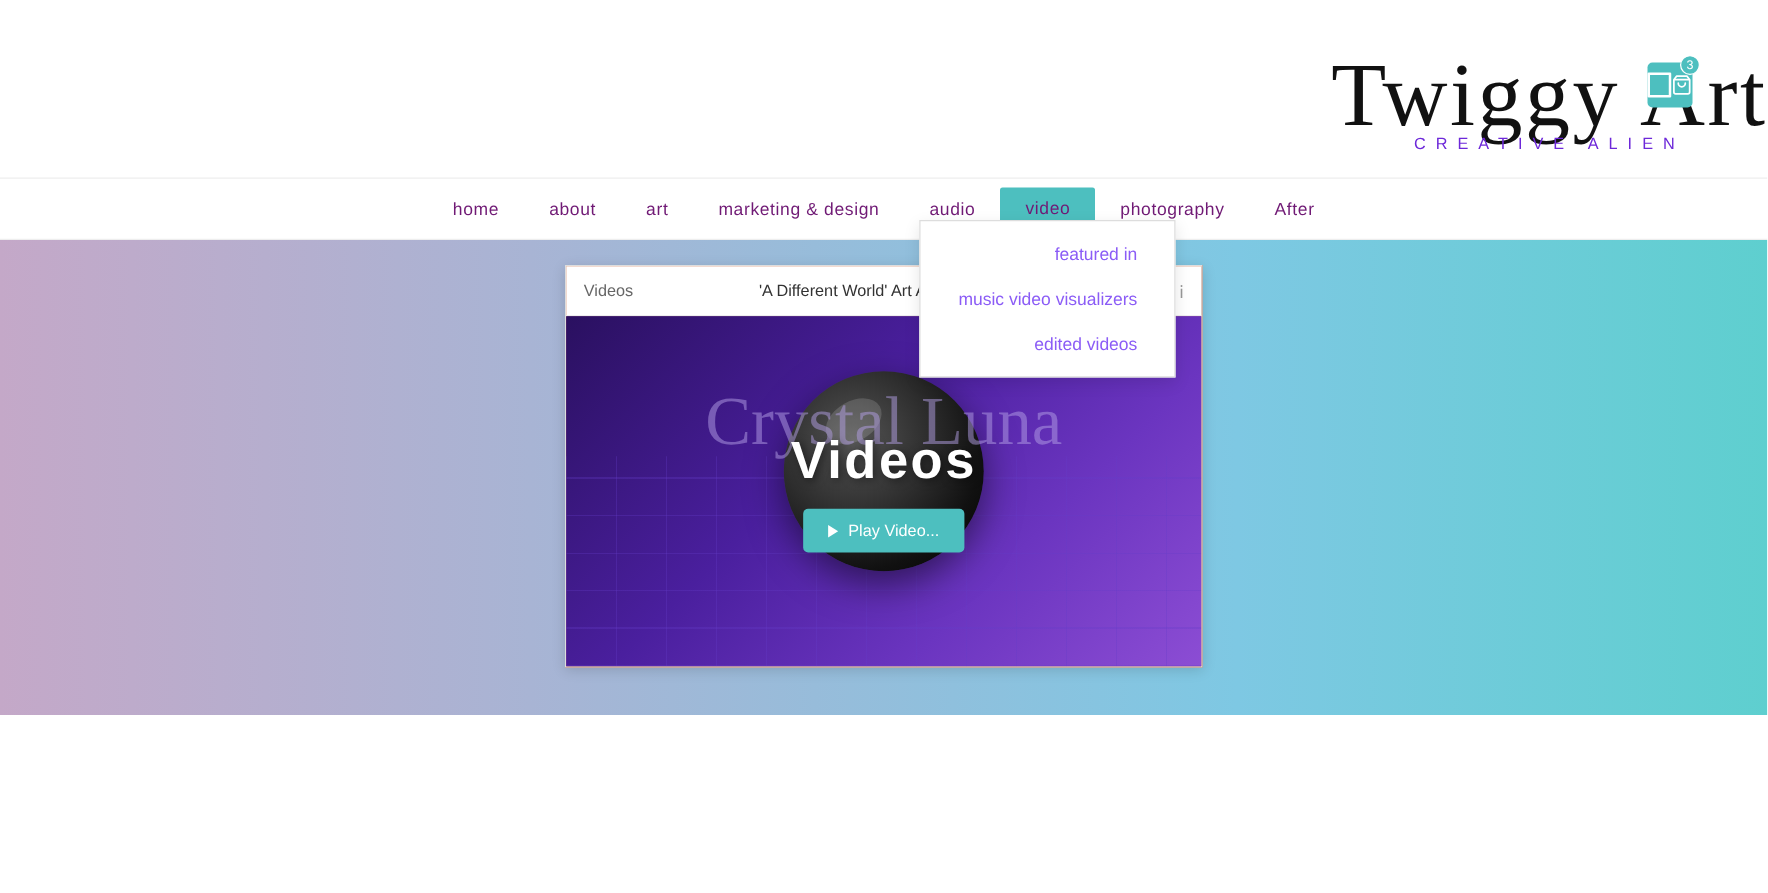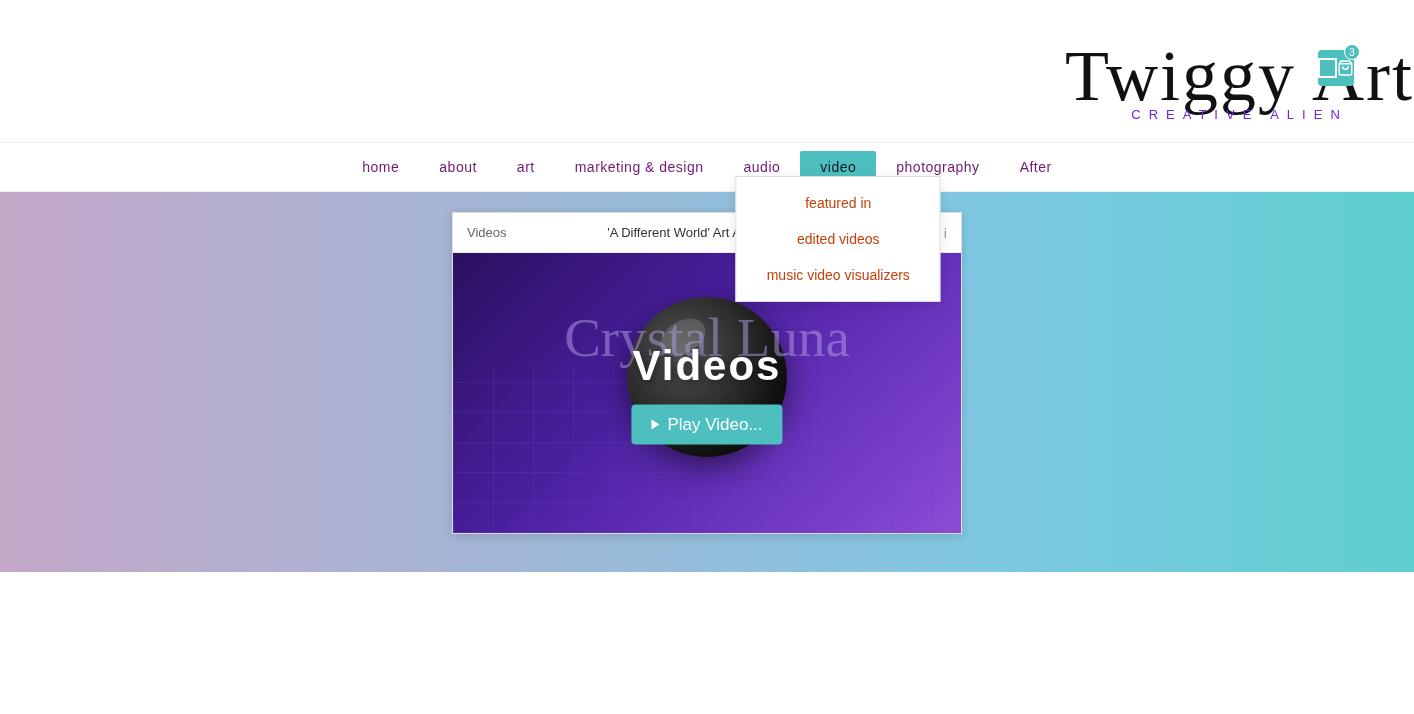--- a/index.html
+++ b/index.html
@@ -110,21 +110,21 @@
       font-size: 14px;
       color: #701a75;
       cursor: pointer;
       text-decoration: none;
       font-family: Arial, sans-serif;
       letter-spacing: 0.5px;
     }
 
     .nav-item.active {
       background: #4dbfbf;
-      color: #0f172a;
+      color: #701a75;
       border-radius: 2px;
     }
 
     
     .nav-dropdown-container {
       position: relative;
     }
 
     .dropdown-menu {
       position: absolute;
@@ -136,23 +136,23 @@
       box-shadow: 0 4px 12px rgba(0,0,0,0.1);
       z-index: 200;
       min-width: 200px;
       padding: 8px 0;
     }
 
     .dropdown-item {
       display: block;
       padding: 10px 30px;
       font-size: 14px;
-      color: #c2410c;
-      cursor: pointer;
-      text-align: center;
+      color: #8b5cf6;
+      cursor: pointer;
+      text-align: right;
       white-space: nowrap;
     }
 
     
     .main-content {
       position: relative;
       width: 100%;
       height: 380px;
       overflow: hidden;
     }
@@ -245,21 +245,21 @@
     }
 
     .play-button {
       display: inline-flex;
       align-items: center;
       gap: 8px;
       background: #4dbfbf;
       color: white;
       padding: 10px 20px;
       border-radius: 4px;
-      font-size: 17px;
+      font-size: 13px;
       cursor: pointer;
       margin-top: 15px;
       border: none;
     }
 
     .play-triangle {
       width: 0;
       height: 0;
       border-left: 8px solid white;
       border-top: 5px solid transparent;
@@ -316,22 +316,22 @@
   <nav class="nav-bar">
     <a class="nav-item">home</a>
     <a class="nav-item">about</a>
     <a class="nav-item">art</a>
     <a class="nav-item">marketing &amp; design</a>
     <a class="nav-item">audio</a>
     <div class="nav-dropdown-container">
       <a class="nav-item active">video</a>
       <div class="dropdown-menu">
         <a class="dropdown-item">featured in</a>
+        <a class="dropdown-item">music video visualizers</a>
         <a class="dropdown-item">edited videos</a>
-        <a class="dropdown-item">music video visualizers</a>
       </div>
     </div>
     <a class="nav-item">photography</a>
     <a class="nav-item">After</a>
   </nav>
 </div>
 
 <div class="main-content">
   <div class="bg-gradient"></div>
 

